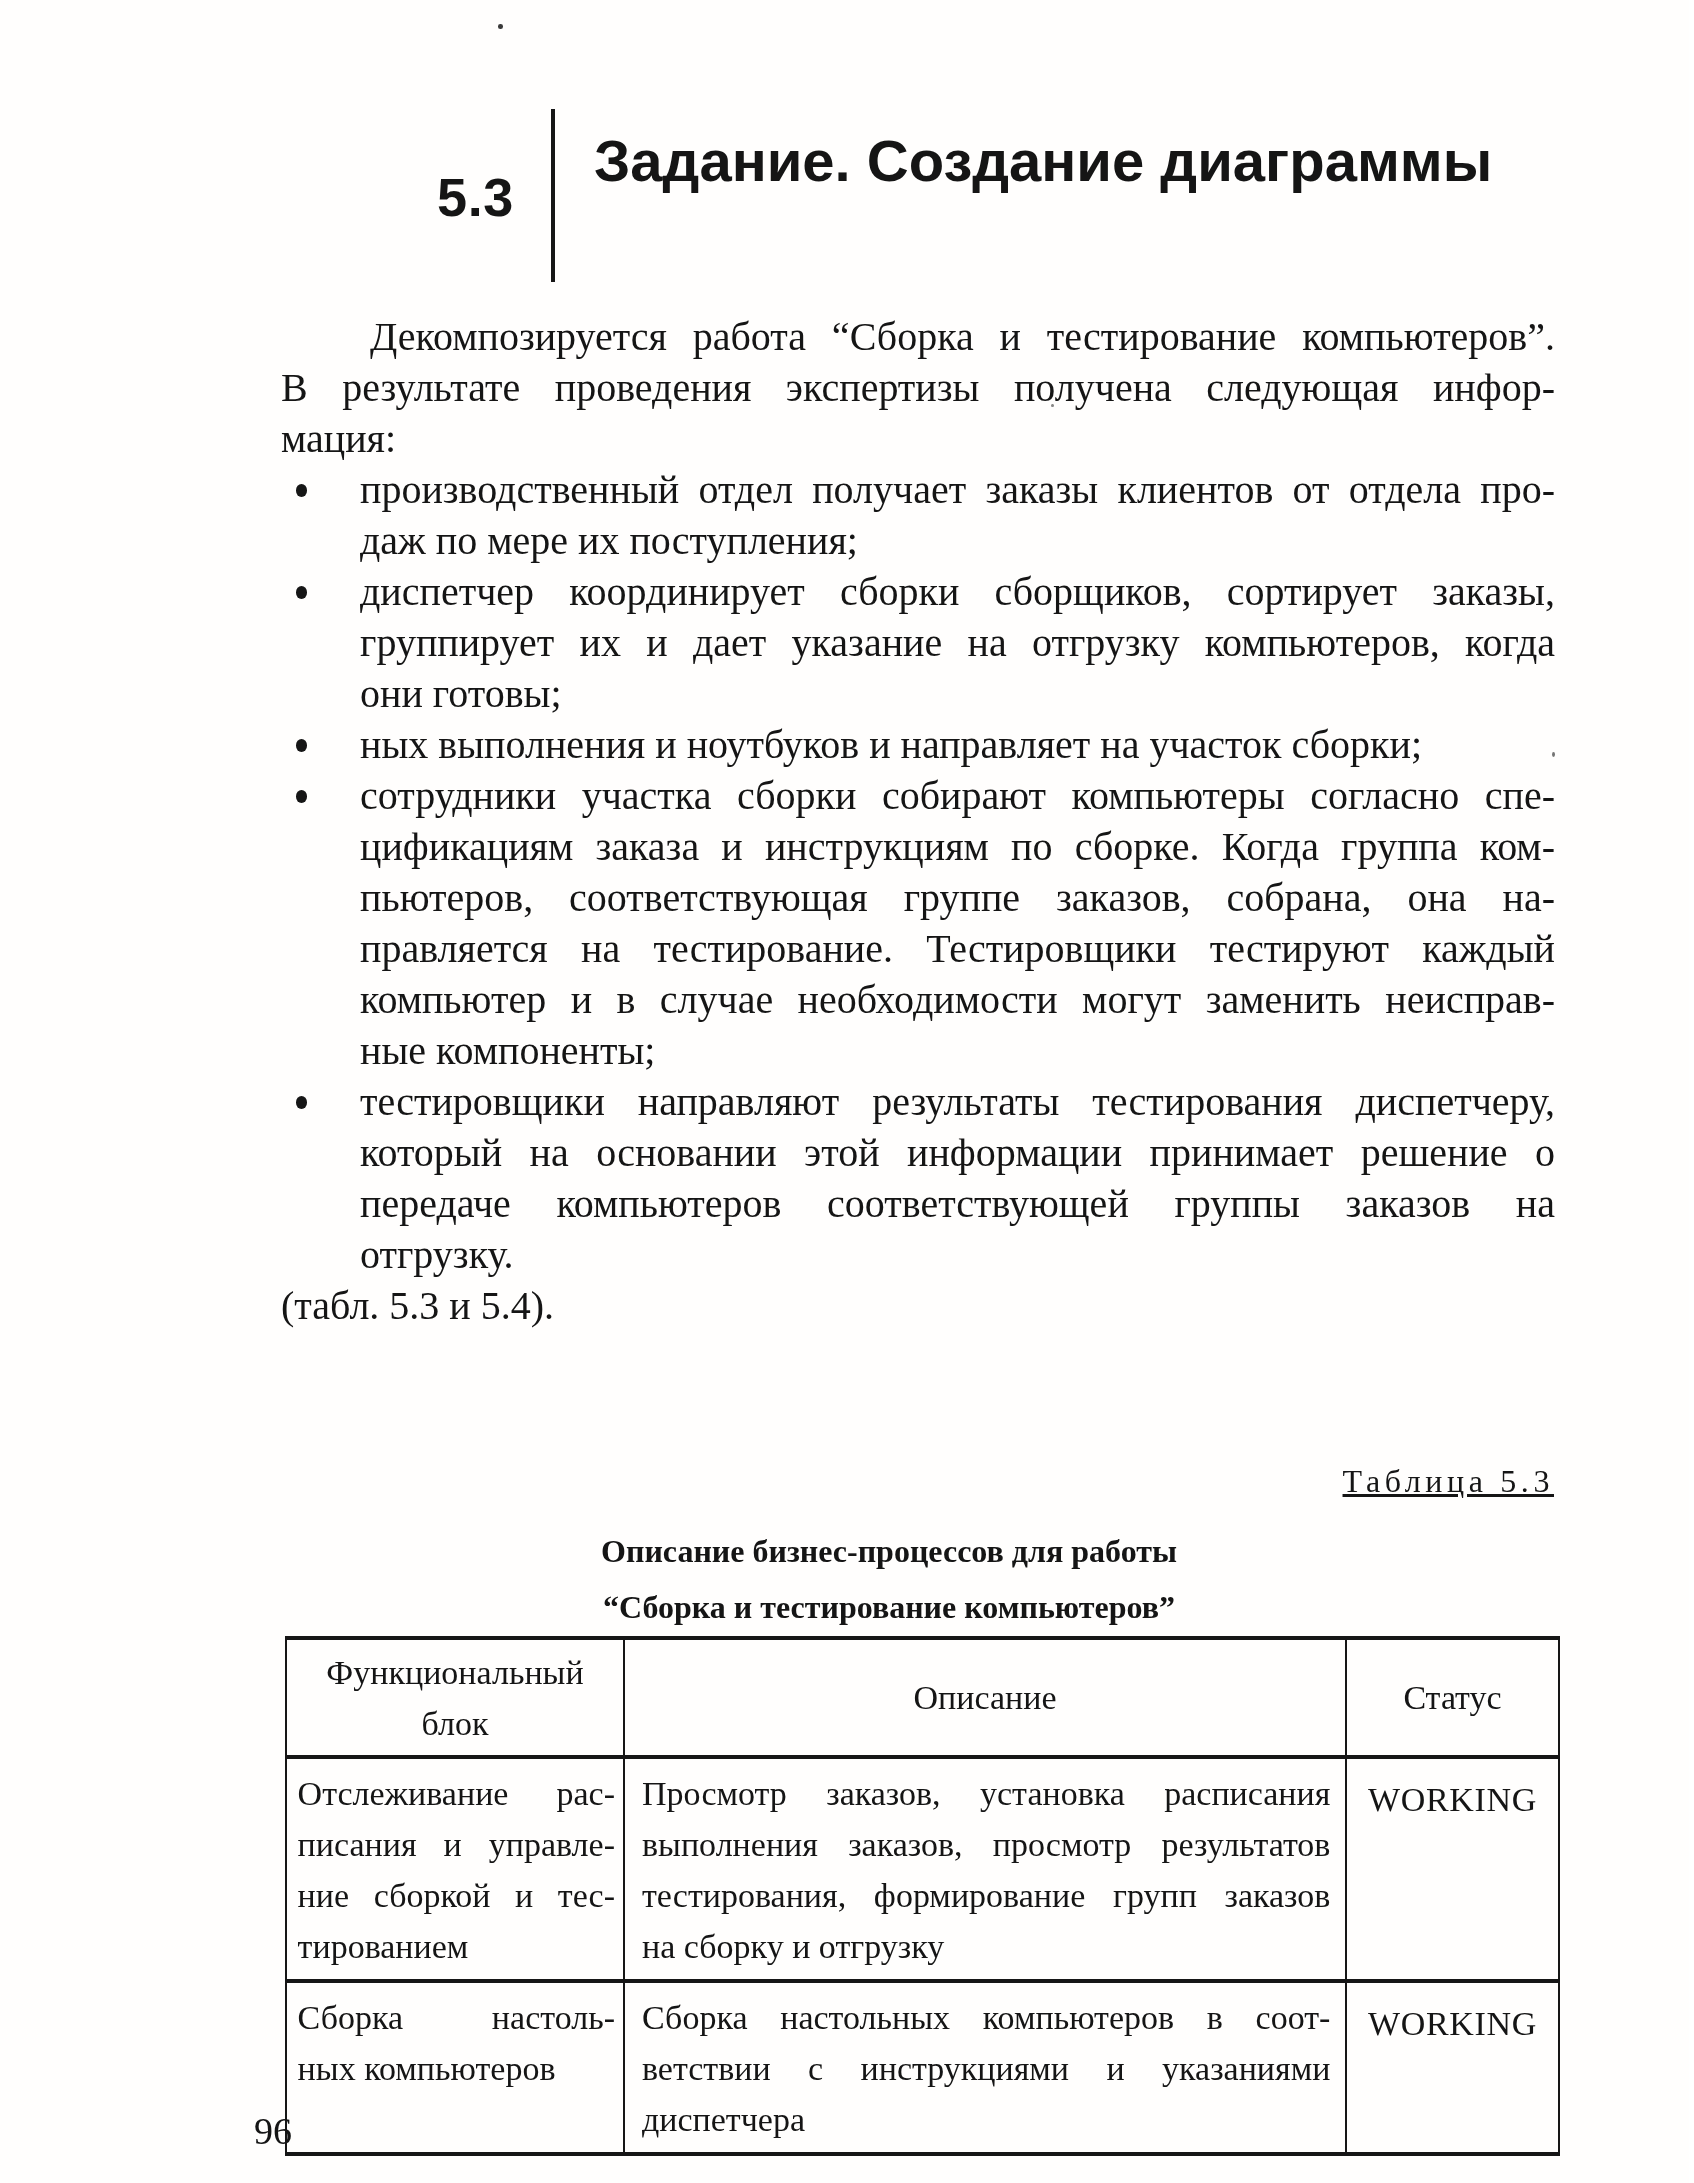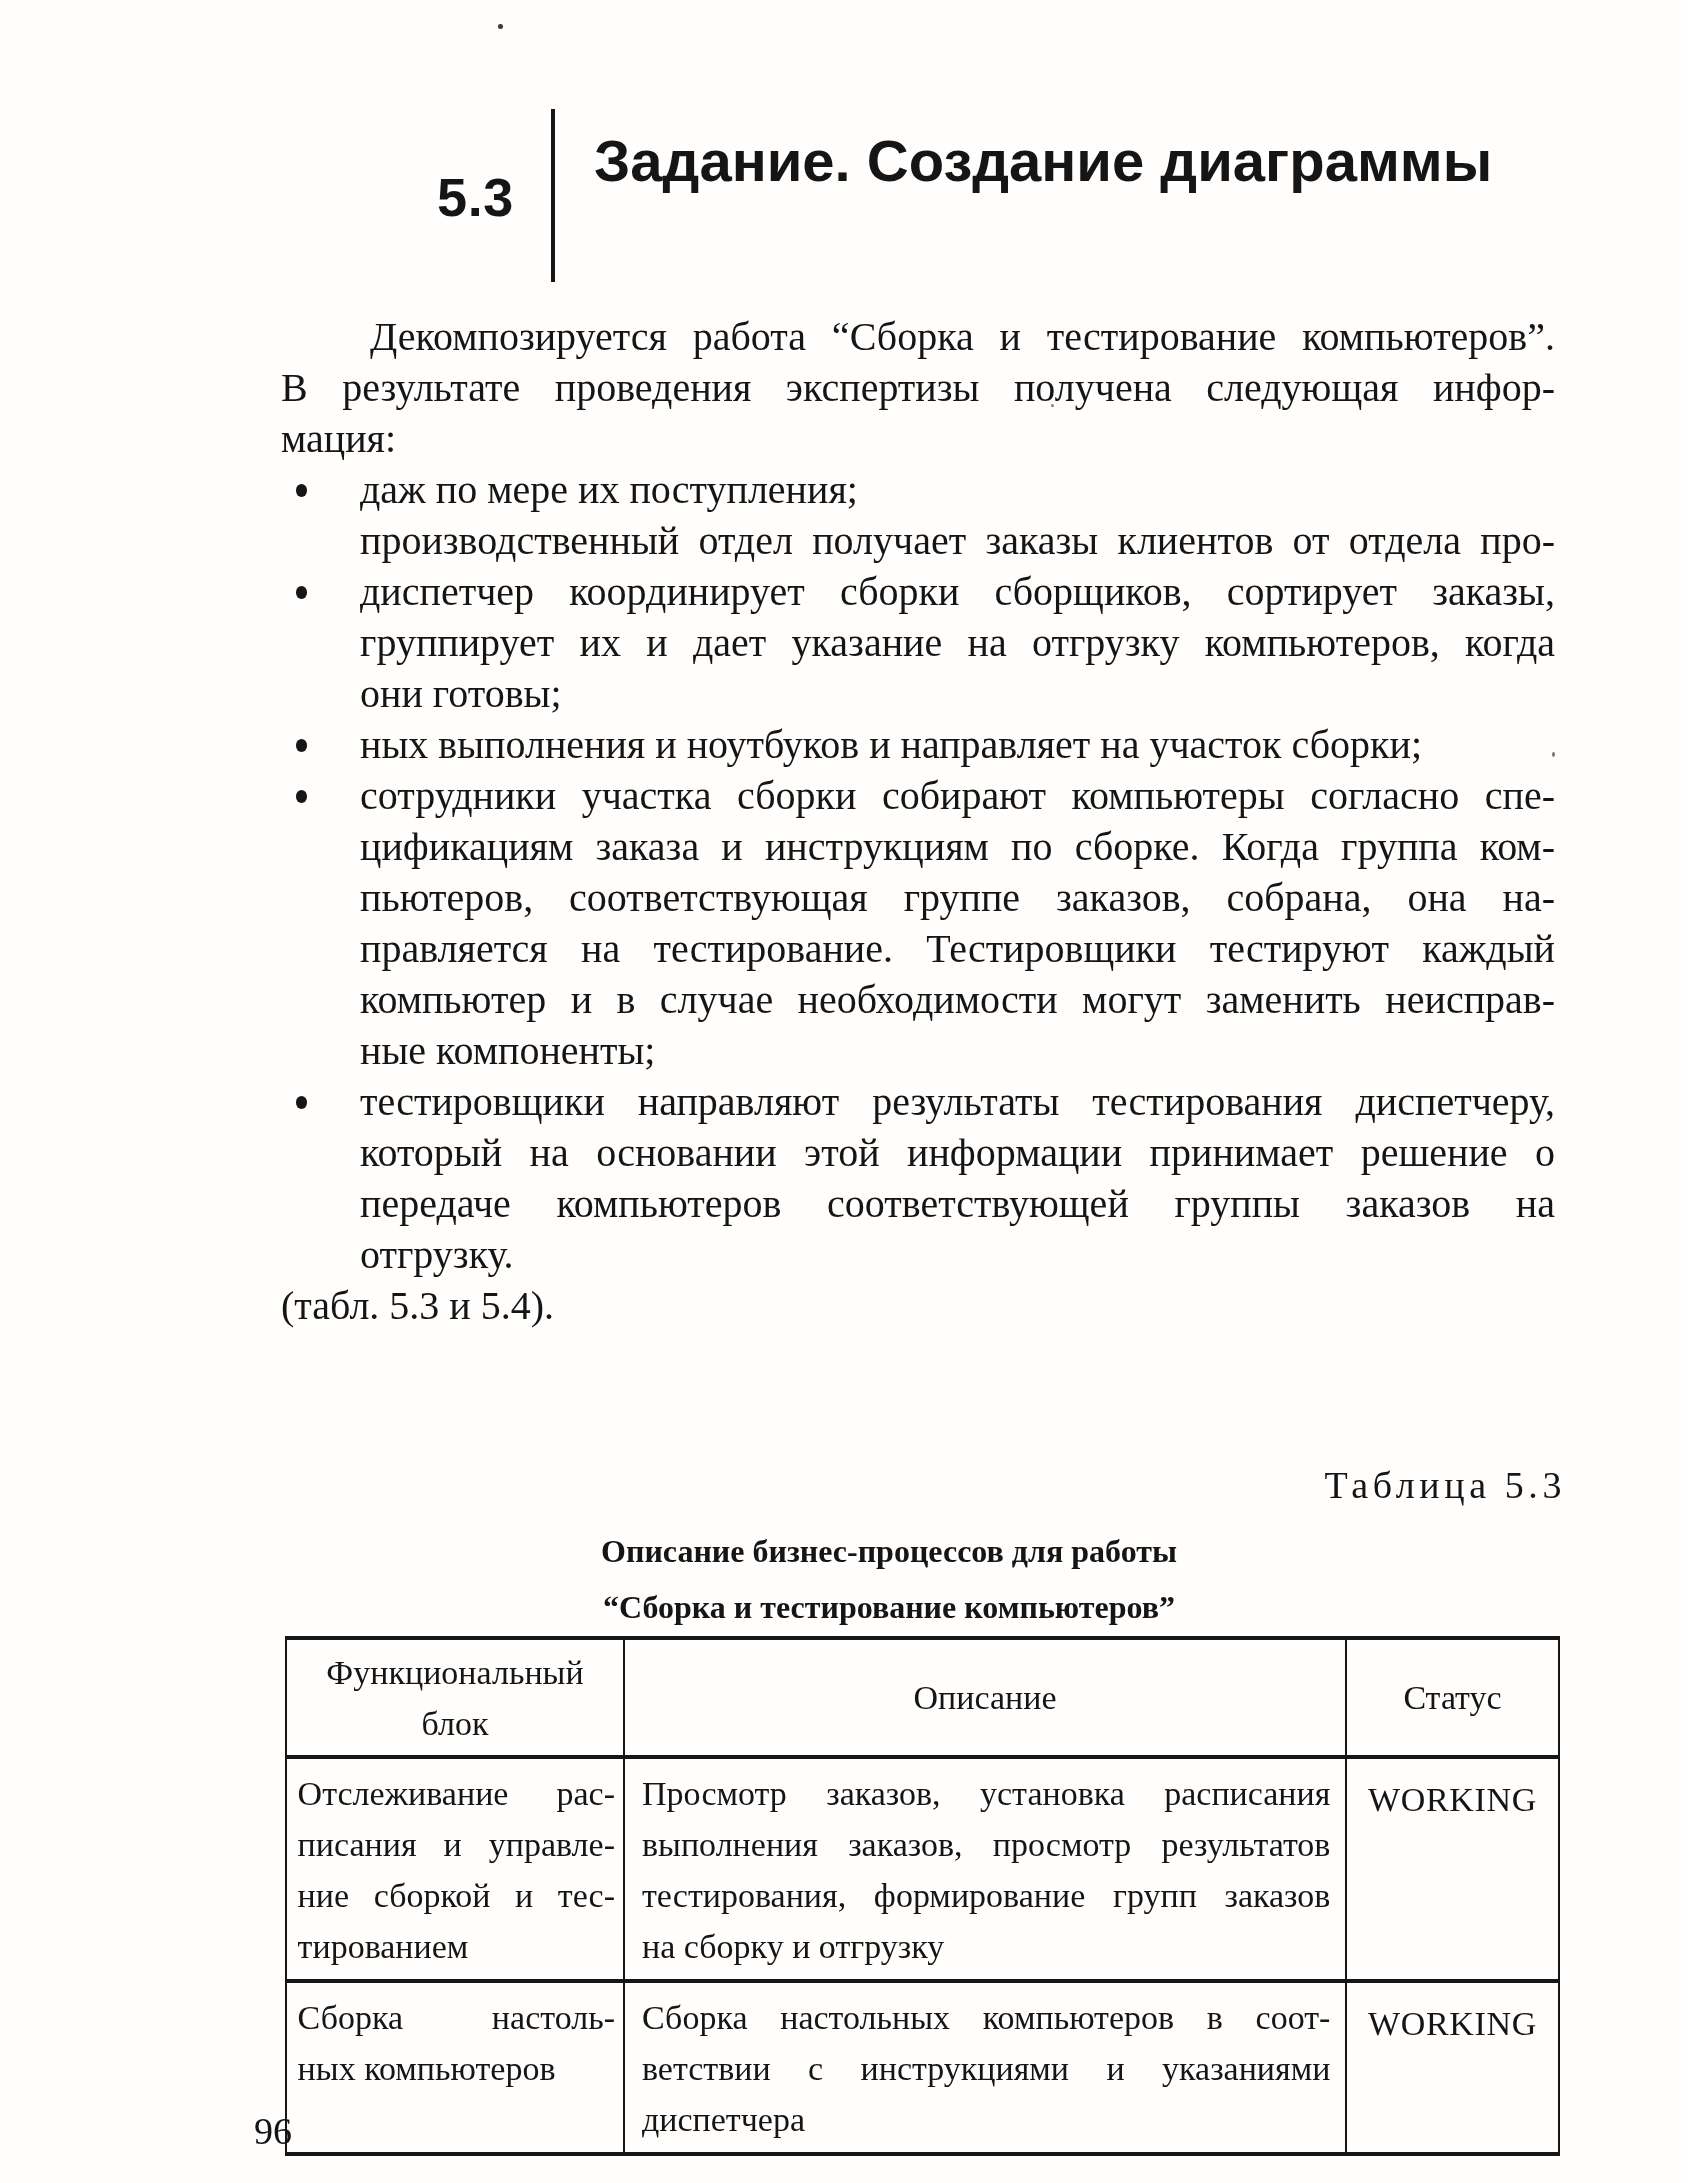--- a/index.html
+++ b/index.html
@@ -35,22 +35,22 @@
   .ln.end { text-align-last: auto; }
   .ln.indent { text-indent: 89px; }
   .bullet { position: relative; padding-left: 79px; }
   .bullet .dot {
     position: absolute; left: 14.6px; top: 20px; width: 11.3px; height: 12.6px;
     background: #161616; border-radius: 50%;
   }
 
   
   .tbl-label {
-    position: absolute; top: 1463px; right: 123px;
-    font-size: 38px; letter-spacing: 4.6px;
+    position: absolute; top: 1463px; right: 135px;
+    font-size: 32px; letter-spacing: 4.6px; text-decoration: underline;
   }
   .tbl-caption {
     position: absolute; top: 1523px; left: 252px; width: 1274px;
     font-size: 32px; font-weight: 700; line-height: 56px; text-align: center;
   }
 
   
   table.proc {
     position: absolute; top: 1636px; left: 285px;
     border-collapse: collapse; table-layout: fixed; width: 1272px;
@@ -94,22 +94,22 @@
   <div class="content">
     <div class="para">
       <div class="ln indent">Декомпозируется работа “Сборка и тестирование компьютеров”.</div>
       <div class="ln">В результате проведения экспертизы получена следующая инфор-</div>
       <div class="ln end">мация:</div>
     </div>
 
     <div>
       <div class="bullet">
         <span class="dot"></span>
+        <div class="ln">производственный отдел получает заказы клиентов от отдела про-</div>
         <div class="ln end">даж по мере их поступления;</div>
-        <div class="ln">производственный отдел получает заказы клиентов от отдела про-</div>
       </div>
       <div class="bullet">
         <span class="dot"></span>
         <div class="ln">диспетчер координирует сборки сборщиков, сортирует заказы,</div>
         <div class="ln">группирует их и дает указание на отгрузку компьютеров, когда</div>
         <div class="ln end">они готовы;</div>
       </div>
       <div class="bullet">
         <span class="dot"></span>
         <div class="ln end">ных выполнения и ноутбуков и направляет на участок сборки;</div>

